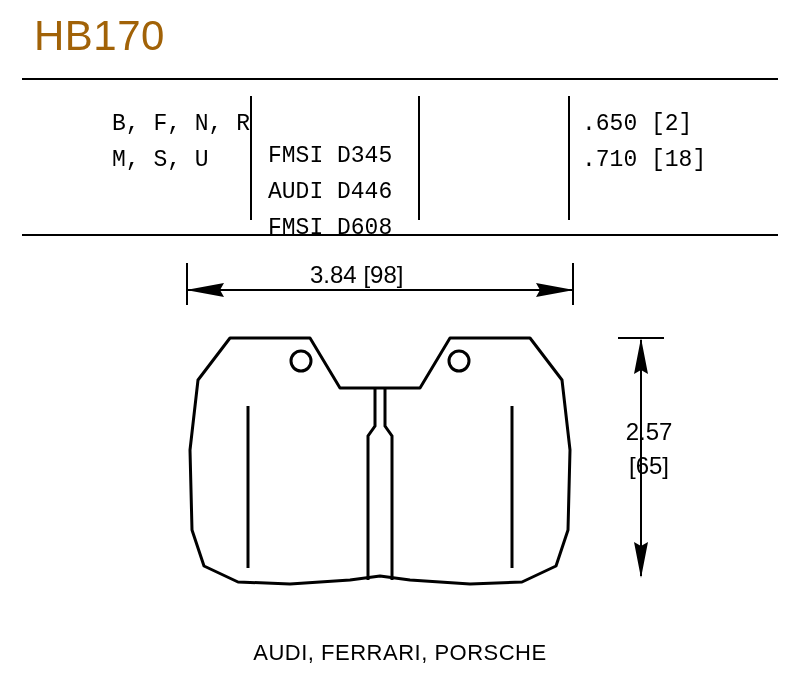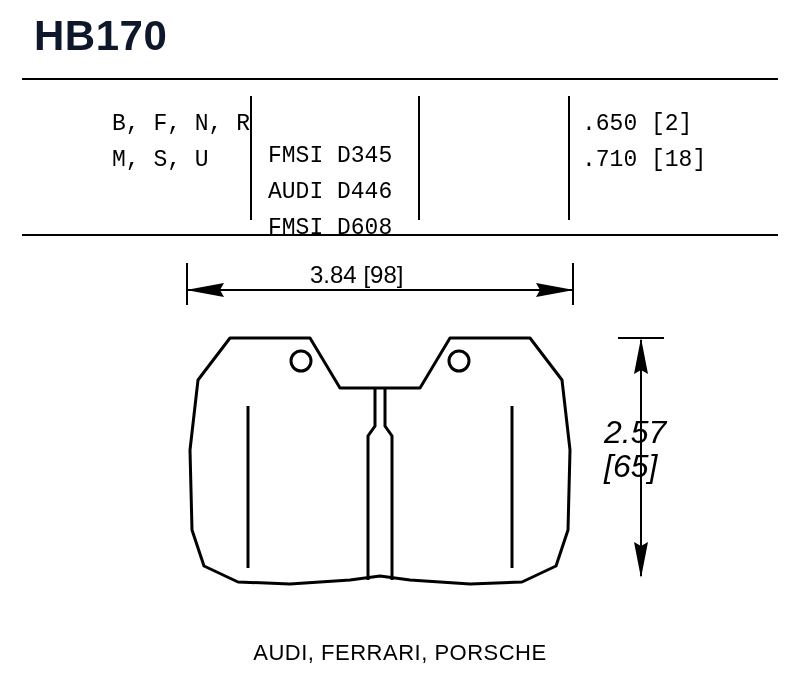--- a/index.html
+++ b/index.html
@@ -17,24 +17,24 @@
     height: 691px;
     background: #ffffff;
     overflow: hidden;
   }
   
   #part-number {
     position: absolute;
     left: 34px;
     top: 12px;
     font-size: 42px;
-    font-weight: bold;
+    font-weight: normal;
     letter-spacing: 0.5px;
     line-height: 48px;
-    color: #0f172a;
+    color: #a16207;
   }
   
   .hrule {
     position: absolute;
     left: 22px;
     width: 756px;
     height: 2px;
     background: #000;
   }
   #rule-top { top: 78px; }
@@ -111,24 +111,23 @@
     top: 337px;
     width: 46px;
     height: 2px;
     background: #000;
   }
   #height-dim-label {
     position: absolute;
     left: 604px;
     top: 415px;
     width: 90px;
-    text-align: left;
-    font-size: 32px;
+    text-align: center;
+    font-size: 24px;
     line-height: 34px;
-    font-style: italic;
   }
 
   
   #pad-drawing {
     position: absolute;
     left: 170px;
     top: 330px;
     width: 420px;
     height: 260px;
   }

